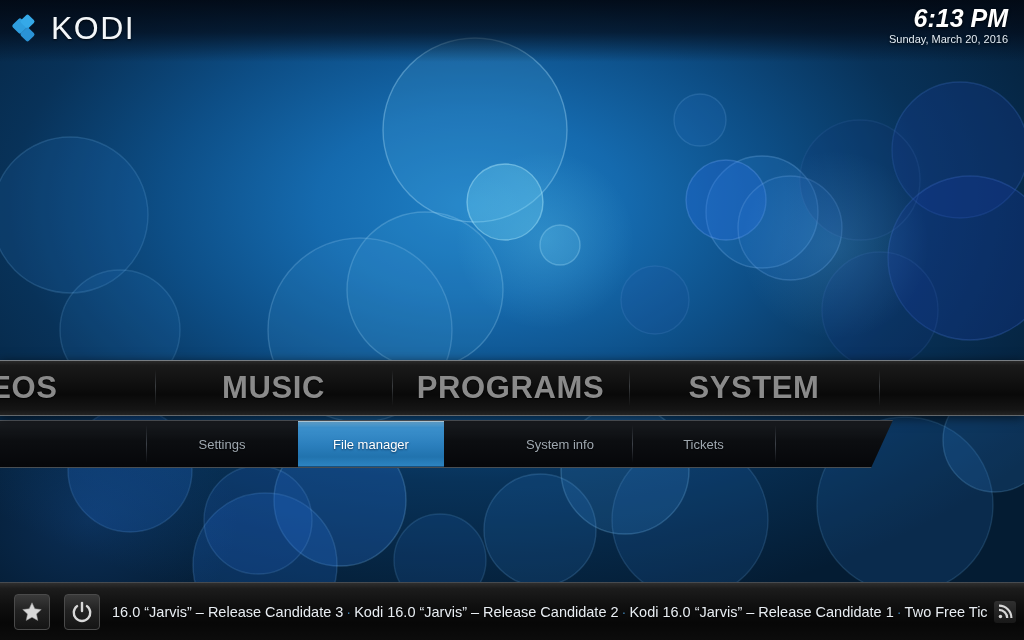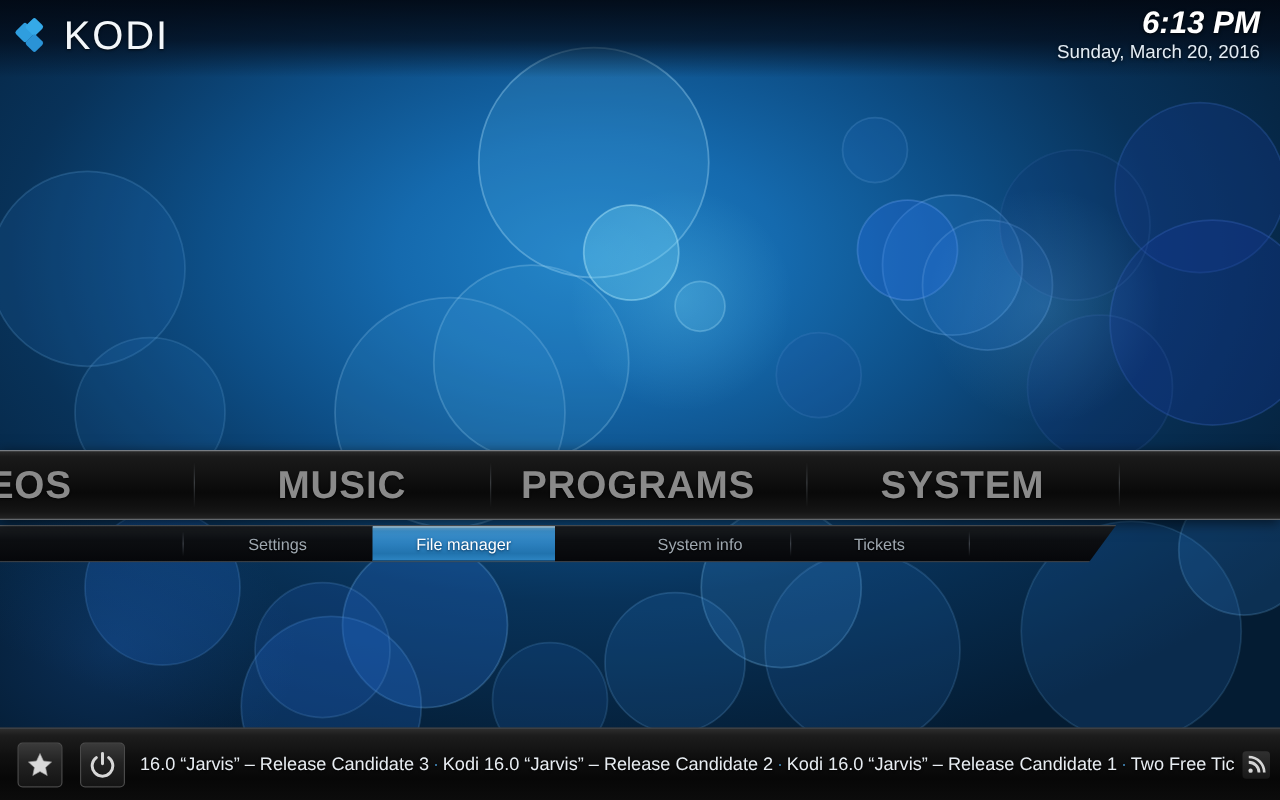--- a/index.html
+++ b/index.html
@@ -44,21 +44,21 @@
     color:#f3f7fa; font-size:32px; letter-spacing:1.5px; font-weight:400;
     text-shadow:0 1px 2px rgba(0,0,0,.7);
   }
   #clock-wrap { position:absolute; right:16px; top:5px; text-align:right; }
   #clock-time {
     color:#ffffff; font-size:25px; font-weight:bold; line-height:1.08;
     text-shadow:0 1px 3px rgba(0,0,0,.85);
     font-style:italic;
   }
   #clock-date {
-    color:#e3ecf4; font-size:15px; line-height:1.25; margin-top:1px;
+    color:#e3ecf4; font-size:11px; line-height:1.25; margin-top:1px;
     text-shadow:0 1px 3px rgba(0,0,0,.85);
   }
 
   
   #mainmenu {
     position:absolute; left:0; top:360px; width:1024px; height:56px;
     background:linear-gradient(to bottom,
        #2a2a2a 0%, #1a1a1a 8%, #111111 38%, #090909 62%, #151515 90%, #232323 100%);
     border-top:1px solid rgba(190,200,210,.55);
     border-bottom:1px solid rgba(170,180,190,.45);
@@ -77,31 +77,31 @@
     display:flex; align-items:center; justify-content:center;
   }
   .mm-item + .mm-item::before {
     content:""; position:absolute; left:0; top:9px; bottom:9px;
     width:1px;
     background:linear-gradient(to bottom, rgba(255,255,255,0) 0%, rgba(160,170,180,.30) 45%, rgba(255,255,255,0) 100%);
   }
   #mm-videos   { width:155px; justify-content:flex-start; padding-left:0; margin-left:-42px; width:197px; }
   #mm-music    { width:237px; }
   #mm-programs { width:237px; }
-  #mm-system   { width:250px;margin-left:16px; }
+  #mm-system   { width:250px; }
   #mm-tail     { flex:1; }
 
   
   #submenu-wrap {
     position:absolute; left:0; top:420px; width:1024px; height:30px;
     z-index:21;
   }
   #submenu {
     position:relative;
-    width:893px; height:30px;
+    width:893px; height:48px;
     background:linear-gradient(to bottom, #1a1d21 0%, #0c0e11 42%, #06070a 100%);
     border-top:1px solid rgba(185,195,205,.45);
     border-bottom:1px solid rgba(150,160,170,.38);
     display:flex; align-items:stretch;
     clip-path:polygon(0 0, 100% 0, calc(100% - 22px) 100%, 0 100%);
   }
   .sm-item {
     position:relative;
     color:#9fa8b0;
     font-size:13px;

